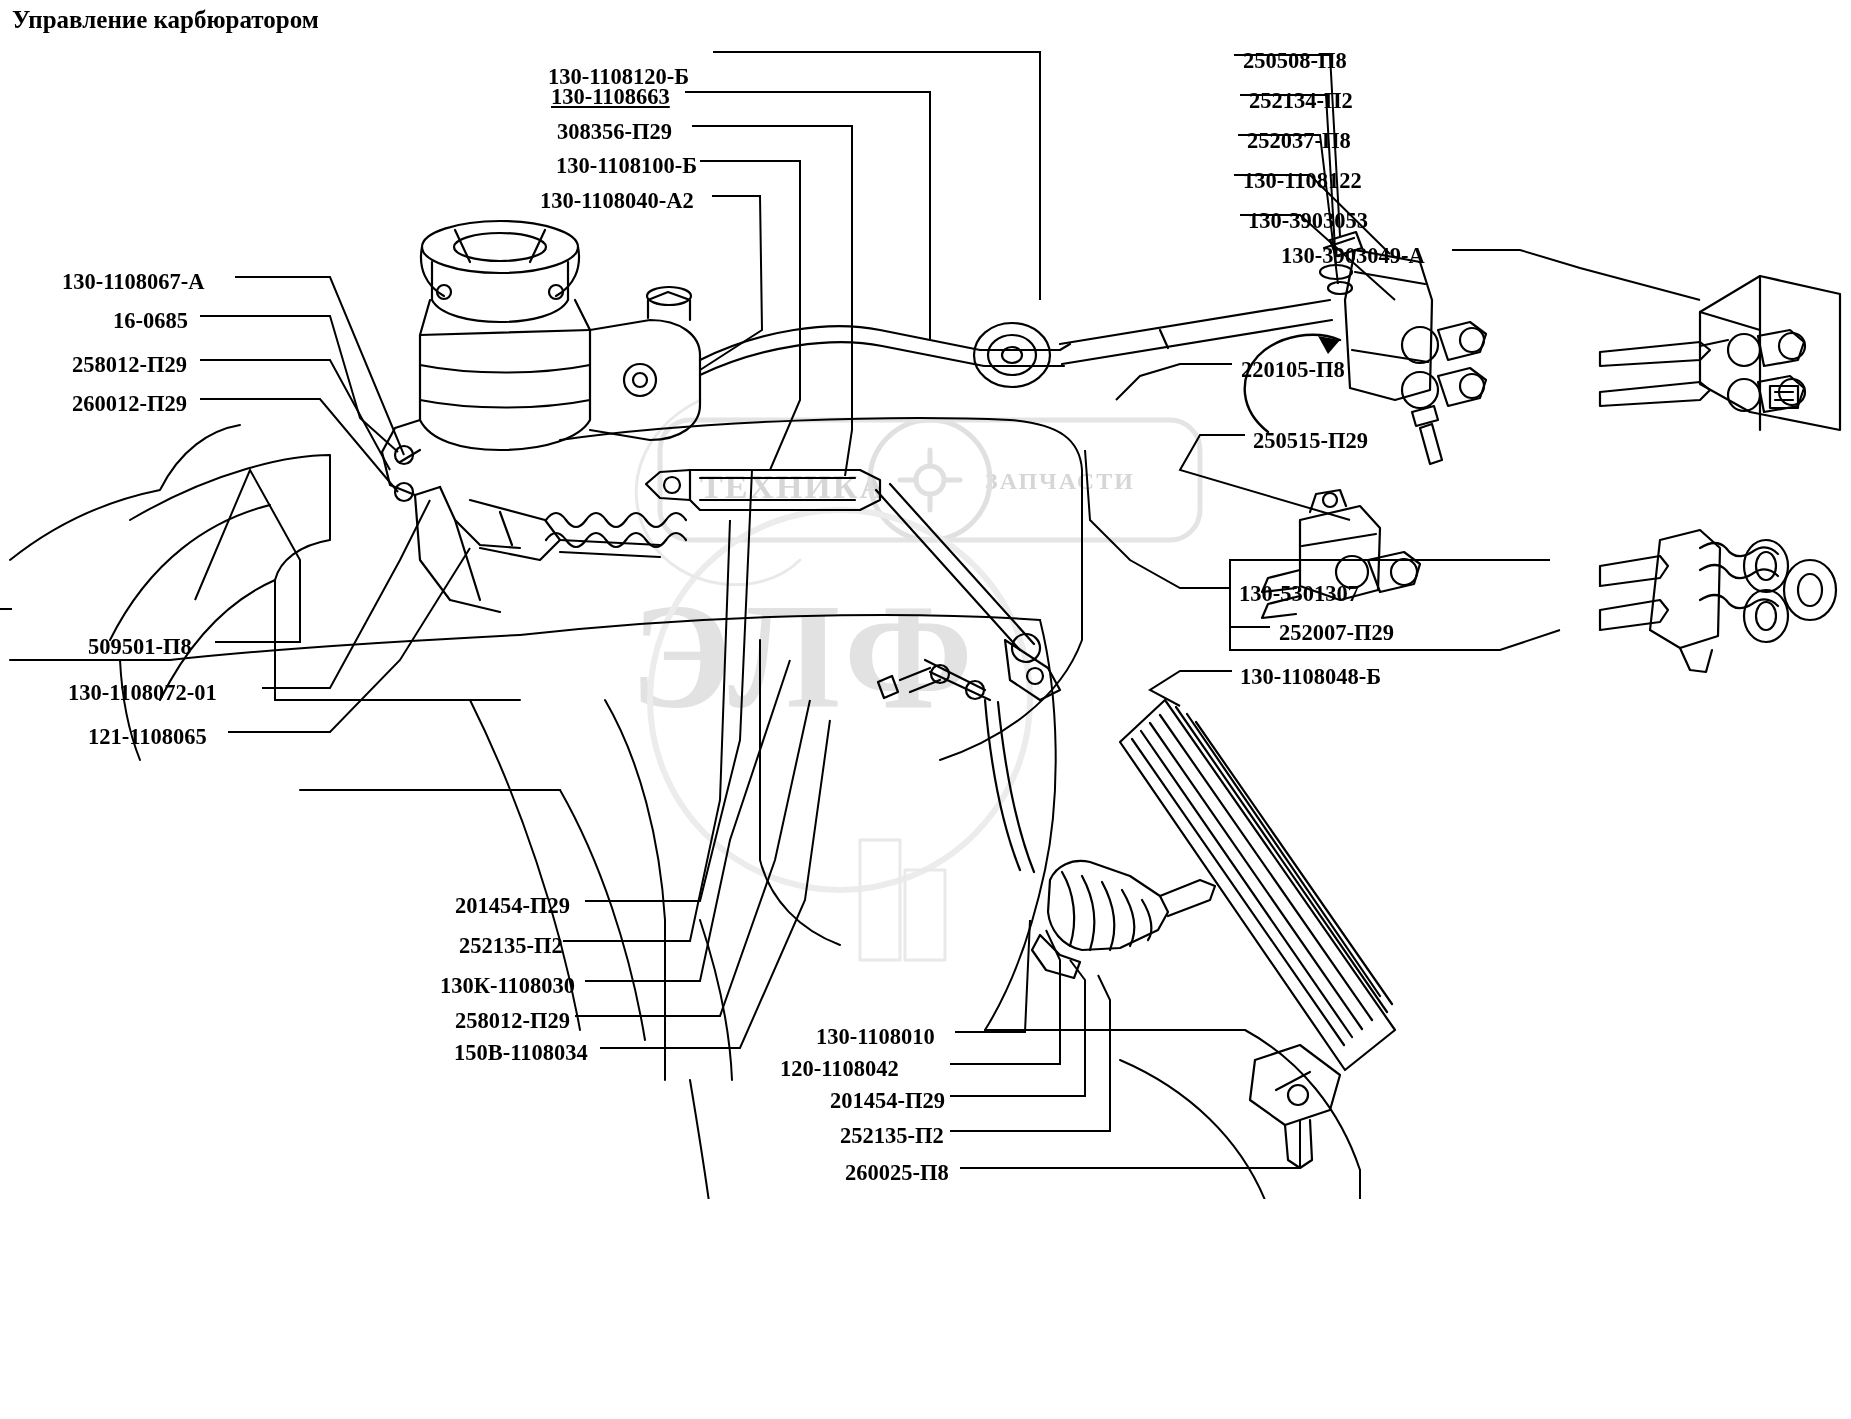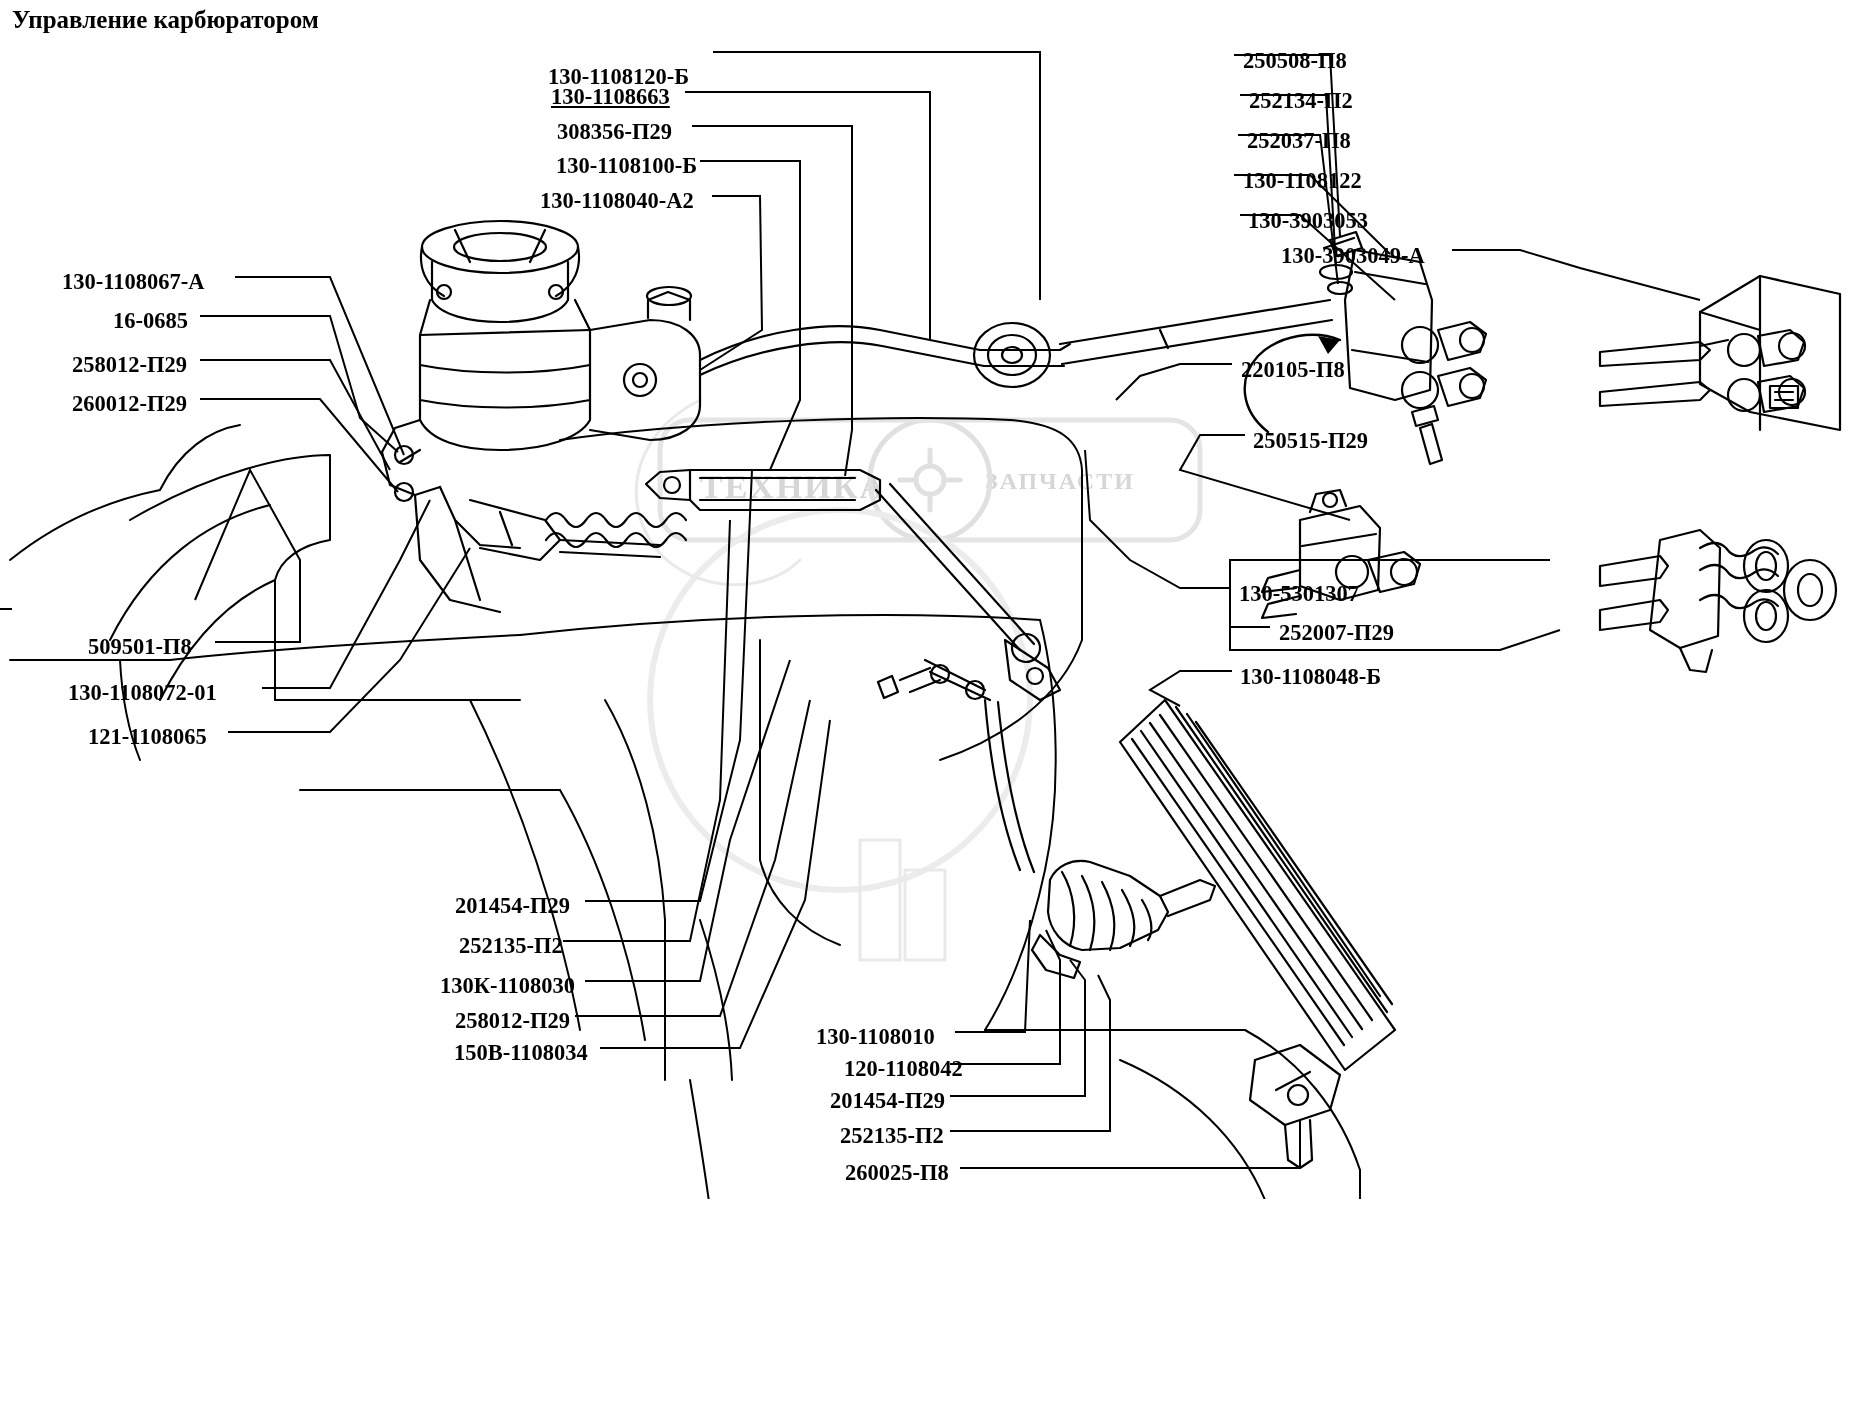--- a/index.html
+++ b/index.html
@@ -79,20 +79,21 @@
 </head>
 <body>
 
 <div id="page">
 
   <div id="title">Управление карбюратором</div>
   <div id="leftedge-tick"></div>
 
   <div class="wm" id="wm-text-left">ТЕХНИКА</div>
   <div class="wm" id="wm-text-right">ЗАПЧАСТИ</div>
+  <div class="wm" id="wm-big">ЭЛФ</div>
 
   <svg class="overlay" viewBox="0 0 1851 1419">
     <g fill="none" stroke="#000" stroke-width="2" stroke-linecap="round" stroke-linejoin="round">
 
       <g stroke="#e0e0e0" stroke-width="5" fill="none">
         <circle cx="930" cy="480" r="60"></circle>
         <circle cx="930" cy="480" r="14"></circle>
         <path d="M930 466 l0 -16 M930 494 l0 16 M916 480 l-16 0 M944 480 l16 0"></path>
         <rect x="660" y="420" width="540" height="120" rx="30" stroke="#e4e4e4"></rect>
         <circle cx="840" cy="700" r="190" stroke="#ececec" stroke-width="6"></circle>
@@ -364,21 +365,21 @@
   <div class="label" style="left:68px;top:680px;">130-1108072-01</div>
   <div class="label" style="left:88px;top:724px;">121-1108065</div>
 
   <div class="label" style="left:455px;top:893px;">201454-П29</div>
   <div class="label" style="left:459px;top:933px;">252135-П2</div>
   <div class="label" style="left:440px;top:973px;">130К-1108030</div>
   <div class="label" style="left:455px;top:1008px;">258012-П29</div>
   <div class="label" style="left:454px;top:1040px;">150В-1108034</div>
 
   <div class="label" style="left:816px;top:1024px;">130-1108010</div>
-  <div class="label" style="left:844px;top:1056px;">120-1108042</div>
+  <div class="label" style="left:780px;top:1056px;">120-1108042</div>
   <div class="label" style="left:830px;top:1088px;">201454-П29</div>
   <div class="label" style="left:840px;top:1123px;">252135-П2</div>
   <div class="label" style="left:845px;top:1160px;">260025-П8</div>
 
   <div class="label" style="left:1243px;top:48px;">250508-П8</div>
   <div class="label" style="left:1249px;top:88px;">252134-П2</div>
   <div class="label" style="left:1247px;top:128px;">252037-П8</div>
   <div class="label" style="left:1243px;top:168px;">130-1108122</div>
   <div class="label" style="left:1248px;top:208px;">130-3903053</div>
   <div class="label" style="left:1281px;top:243px;">130-3903049-А</div>

